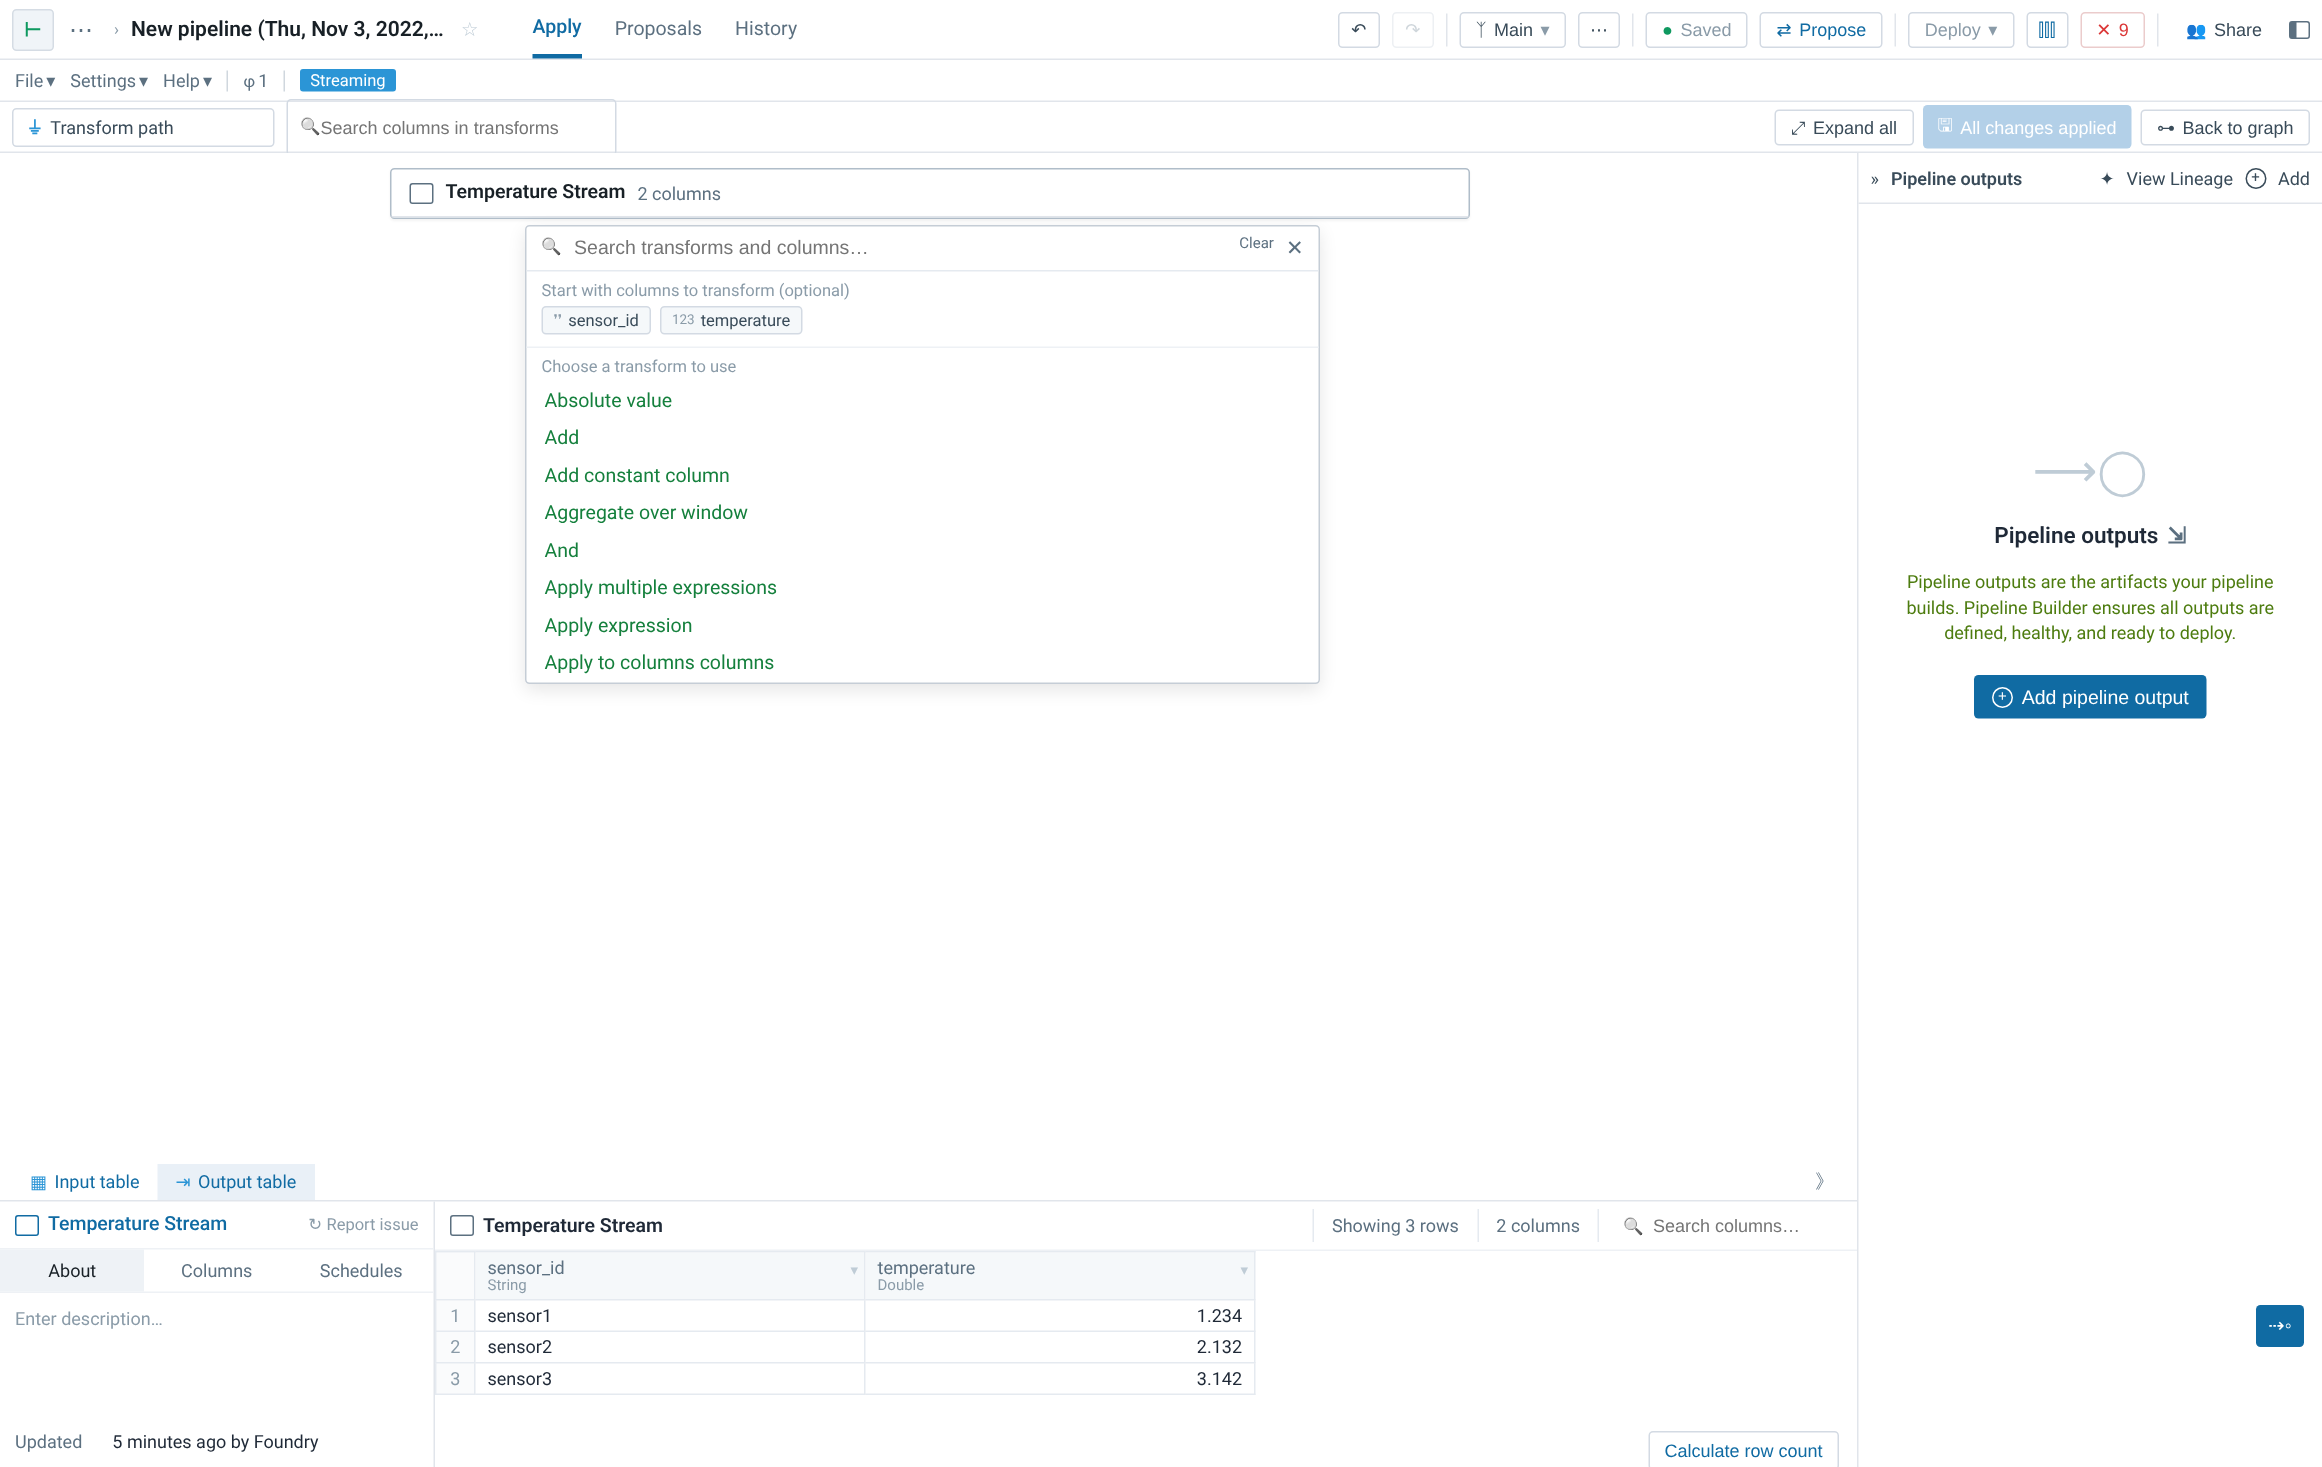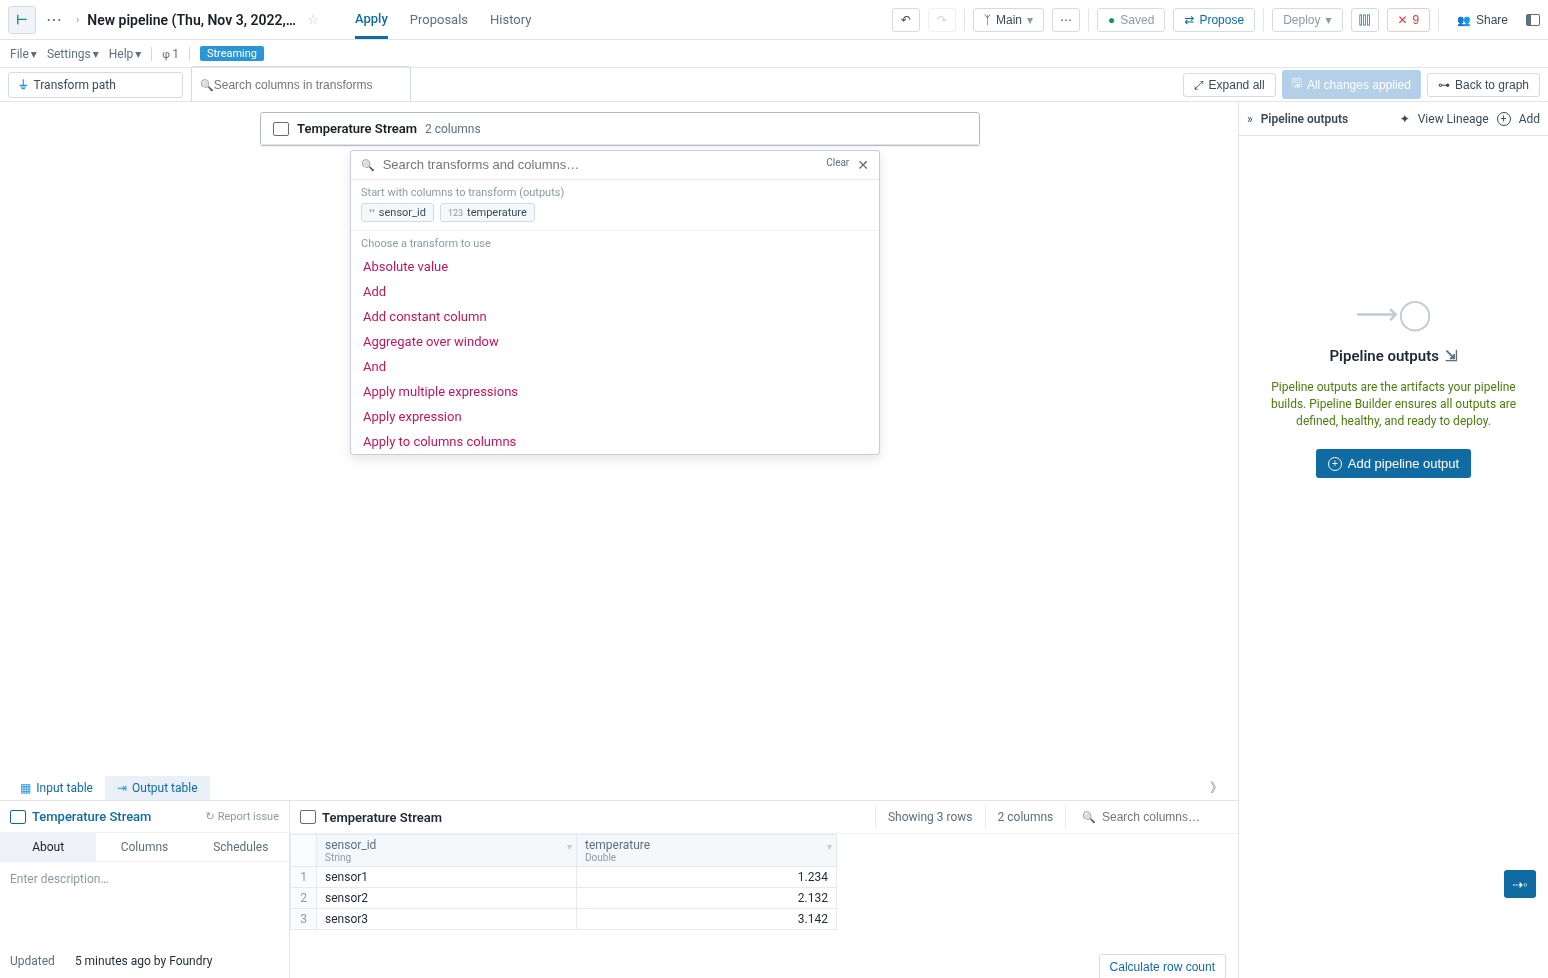--- a/index.html
+++ b/index.html
@@ -58,21 +58,21 @@
 .popup { position:absolute; left:350px; top:48px; width:530px; background:#fff; border:1px solid #c5cdd6; border-radius:3px; box-shadow:0 4px 12px rgba(0,0,0,.1);}
 .popup-search{ display:flex; align-items:flex-start; gap:8px; padding:6px 10px; border-bottom:1px solid #e5eaf0;}
 .popup-search input{ border:none; outline:none; flex:1; font-size:13px;}
 .popup-search .clear{ color:#5c7080; font-size:10px; cursor:pointer;}
 .popup-search .x{ color:#5c7080; cursor:pointer; font-size:14px;}
 .popup-section-label{ font-size:11px; color:#8a9ba8; padding:6px 10px 4px;}
 .chips{ display:flex; gap:6px; padding:0 10px 8px; border-bottom:1px solid #eef1f5;}
 .chip{ border:1px solid #d3dae3; background:#f5f8fa; font-size:11px; padding:2px 7px; border-radius:3px; display:flex; gap:4px; align-items:center; color:#394b59;}
 .chip .t{ color:#8a9ba8; font-size:9px;}
 .popup-list{ max-height:200px; overflow:hidden;}
-.popup-item{ padding:5px 12px; font-size:13px; color:#be185d; cursor:pointer;}
+.popup-item{ padding:5px 12px; font-size:13px; color:#15803d; cursor:pointer;}
 
 
 .rp-header{ height:34px; border-bottom:1px solid #e1e5eb; display:flex; align-items:center; gap:8px; padding:0 8px; font-size:12px; color:#394b59;}
 .rp-header .bold{ font-weight:600;}
 .rp-body{ flex:1; display:flex; flex-direction:column; align-items:center; justify-content:flex-start; padding:160px 30px 0; text-align:center;}
 .rp-ico{ color:#bfccd6; font-size:30px; margin-bottom:16px;}
 .rp-title{ font-weight:600; font-size:15px; display:flex; align-items:center; gap:6px; margin-bottom:14px;}
 .rp-desc{ font-size:12px; color:#4d7c0f; line-height:1.4; margin-bottom:20px;}
 .btn-primary{ background:#106ba3; color:#fff; border:none; padding:7px 12px; border-radius:3px; font-size:13px; display:inline-flex; gap:6px; align-items:center; cursor:pointer;}
 .float-btn{ position:absolute; right:12px; bottom:80px; background:#106ba3; color:#fff; width:32px; height:28px; border-radius:3px; display:flex; align-items:center; justify-content:center;}
@@ -221,21 +221,21 @@
         </div>
       </div>
 
       <div class="popup">
         <div class="popup-search">
           <span class="mag"></span>
           <input placeholder="Search transforms and columns…" style="">
           <span class="clear">Clear</span>
           <span class="x">✕</span>
         </div>
-        <div class="popup-section-label">Start with columns to transform (outputs)</div>
+        <div class="popup-section-label">Start with columns to transform (optional)</div>
         <div class="chips">
           <div class="chip">
               <span class="t">❜❜</span>
               <span>sensor_id</span>
             </div>
           <div class="chip">
               <span class="t">123</span>
               <span>temperature</span>
             </div>
         </div>

